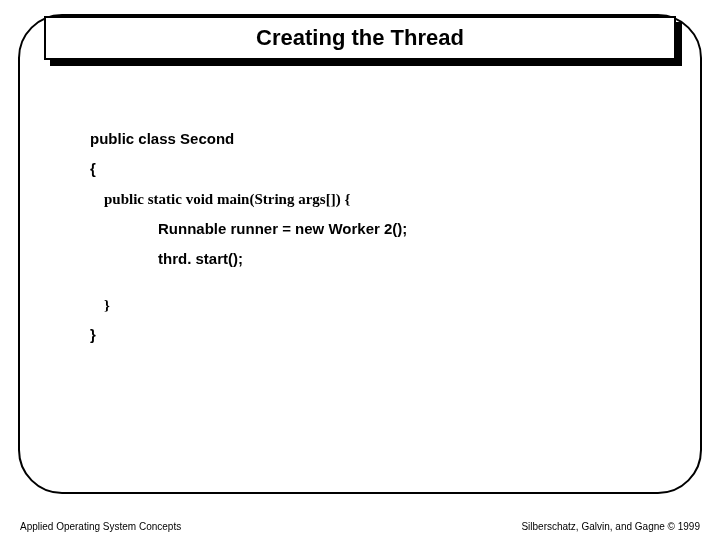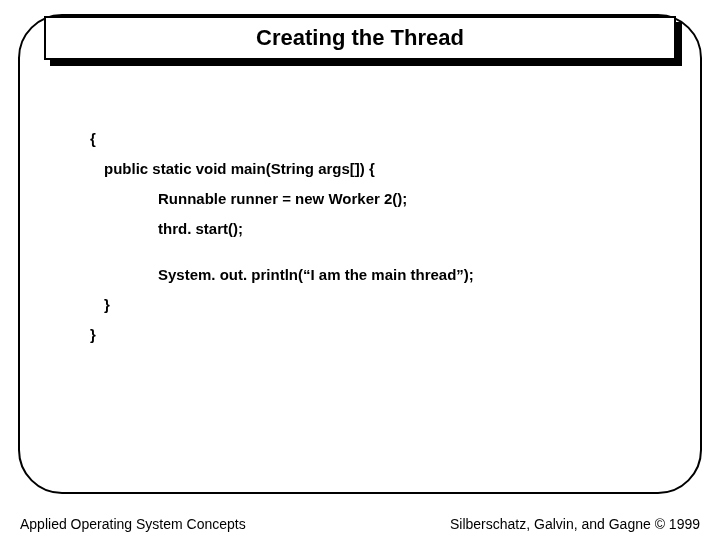--- a/index.html
+++ b/index.html
@@ -63,30 +63,30 @@
   .code-area {
     position: absolute;
     left: 90px;
     top: 130px;
     width: 570px;
     font-size: 15px;
     font-weight: bold;
     line-height: 1.2;
   }
   .line { margin-bottom: 12px; }
-  .i1 { padding-left: 14px; }
+  .i1 { padding-left: 14px; font-family: Liberation Serif, serif; }
   .i2 { padding-left: 68px; }
   .gap { height: 16px; }
   .footer {
     position: absolute;
     left: 0;
     bottom: 8px;
     width: 720px;
     height: 20px;
-    font-size: 14px;
+    font-size: 10px;
     color: #000;
   }
   .footer-left { position: absolute; left: 20px; bottom: 0; }
   .footer-center { position: absolute; left: 0; width: 100%; text-align: center; bottom: 0; }
   .footer-right { position: absolute; right: 20px; bottom: 0; }
 </style>
 </head>
 <body>
 
 <div class="slide">
@@ -94,26 +94,26 @@
   <div class="frame"></div>
 
   <div class="title-wrap">
     <div class="title-shadow"></div>
     <div class="title-box">
       <span class="title-text">Creating the Thread</span>
     </div>
   </div>
 
   <div class="code-area">
+    <div class="line">public class Second</div>
     <div class="line">{</div>
     <div class="line i1">public static void main(String args[]) {</div>
     <div class="line i2">Runnable runner = new Worker 2();</div>
     <div class="line i2">thrd. start();</div>
     <div class="gap"></div>
-    <div class="line i2">System. out. println(“I am the main thread”);</div>
     <div class="line i1">}</div>
     <div class="line">}</div>
   </div>
 
   <div class="footer">
     <div class="footer-left">Applied Operating System Concepts</div>
     <div class="footer-right">Silberschatz, Galvin, and Gagne © 1999</div>
   </div>
 
 </div>

